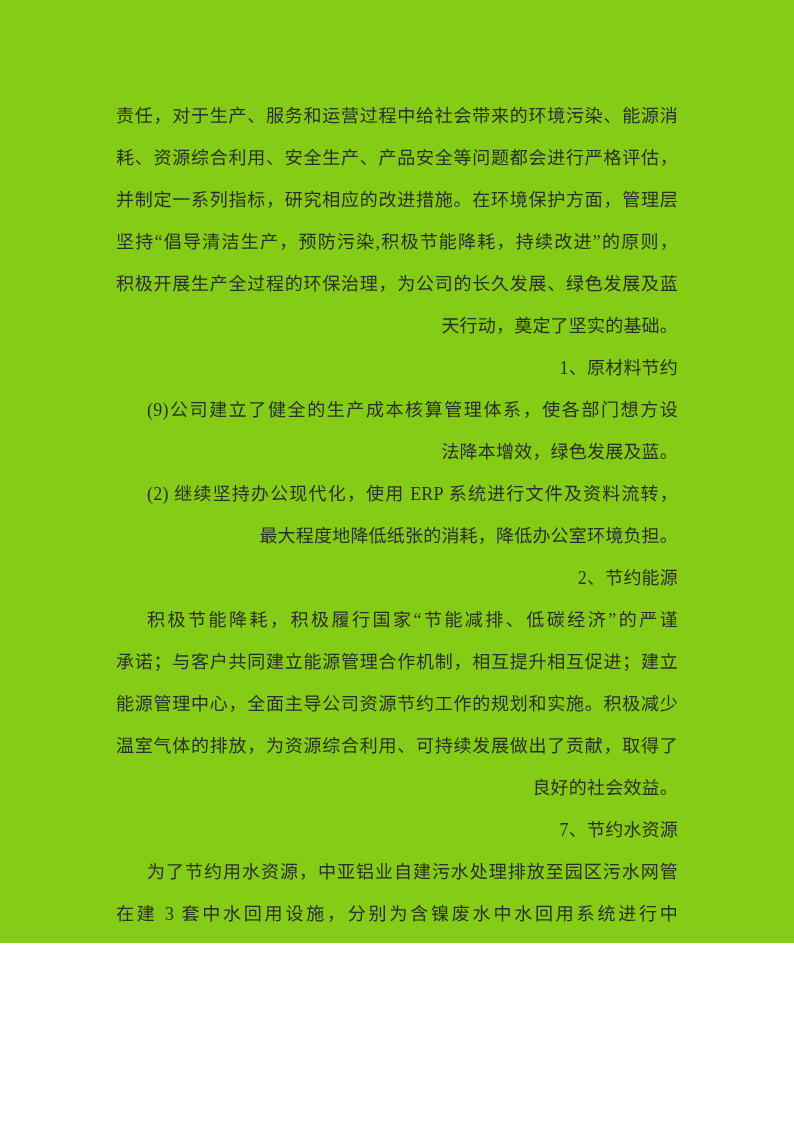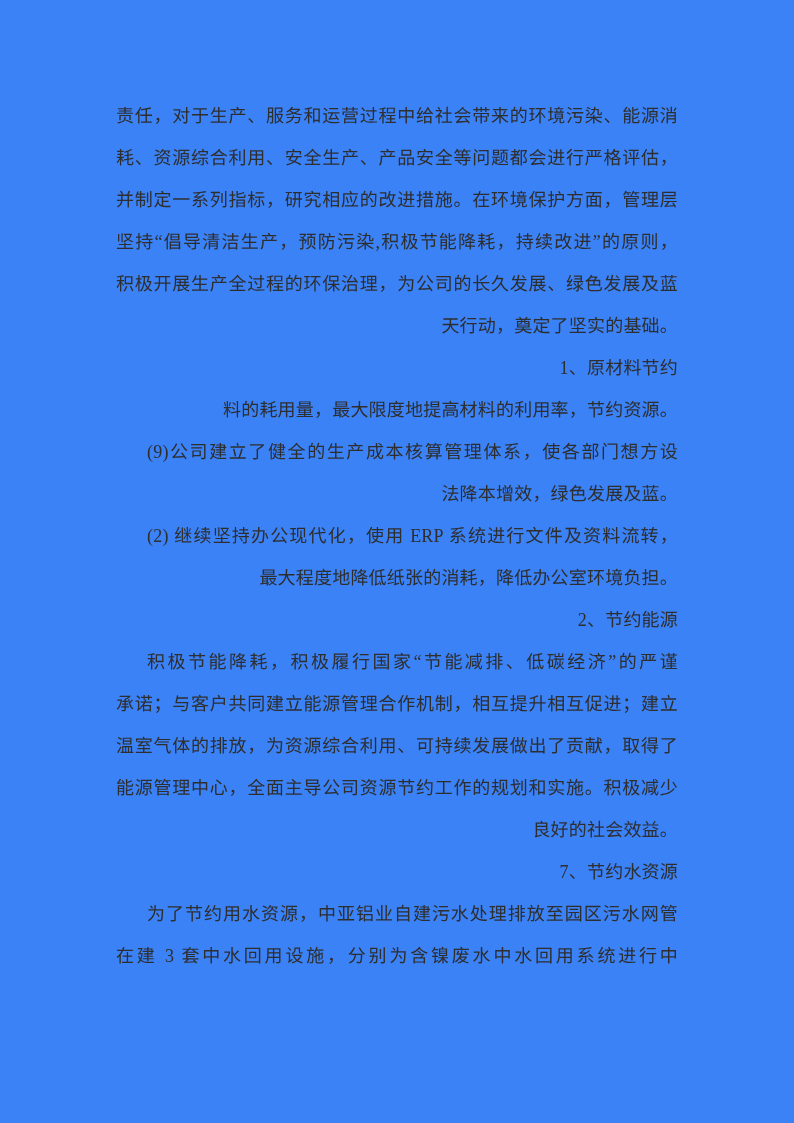--- a/index.html
+++ b/index.html
@@ -6,22 +6,22 @@
     margin: 0;
     padding: 0;
     width: 794px;
     height: 1123px;
     overflow: hidden;
     background: #ffffff;
   }
   .page {
     position: relative;
     width: 794px;
-    height: 1123px;
-    background: #3b82f6;
+    height: 943px;
+    background: #84cc16;
   }
   .content {
     position: absolute;
     left: 116px;
     top: 95px;
     width: 562px;
     font-family: "Liberation Serif", "DejaVu Serif", serif;
     font-size: 18px;
     line-height: 42px;
     color: #2e2e2e;
@@ -53,38 +53,37 @@
         <div class="ln just">耗、资源综合利用、安全生产、产品安全等问题都会进行严格评估，</div>
         <div class="ln just">并制定一系列指标，研究相应的改进措施。在环境保护方面，管理层</div>
         <div class="ln just">坚持“倡导清洁生产，预防污染,积极节能降耗，持续改进”的原则，</div>
         <div class="ln just">积极开展生产全过程的环保治理，为公司的长久发展、绿色发展及蓝</div>
         <div class="ln">天行动，奠定了坚实的基础。</div>
       </div>
       <div class="block">
         <div class="ln ind">1、原材料节约</div>
       </div>
       <div class="block">
-        <div class="ln">料的耗用量，最大限度地提高材料的利用率，节约资源。</div>
       </div>
       <div class="block">
         <div class="ln just ind">(9)公司建立了健全的生产成本核算管理体系，使各部门想方设</div>
         <div class="ln">法降本增效，绿色发展及蓝。</div>
       </div>
       <div class="block">
         <div class="ln just ind">(2) 继续坚持办公现代化，使用 ERP 系统进行文件及资料流转，</div>
         <div class="ln">最大程度地降低纸张的消耗，降低办公室环境负担。</div>
       </div>
       <div class="block">
         <div class="ln ind">2、节约能源</div>
       </div>
       <div class="block">
         <div class="ln just ind">积极节能降耗，积极履行国家“节能减排、低碳经济”的严谨</div>
         <div class="ln just">承诺；与客户共同建立能源管理合作机制，相互提升相互促进；建立</div>
+        <div class="ln just">能源管理中心，全面主导公司资源节约工作的规划和实施。积极减少</div>
         <div class="ln just">温室气体的排放，为资源综合利用、可持续发展做出了贡献，取得了</div>
-        <div class="ln just">能源管理中心，全面主导公司资源节约工作的规划和实施。积极减少</div>
         <div class="ln">良好的社会效益。</div>
       </div>
       <div class="block">
         <div class="ln ind">7、节约水资源</div>
       </div>
       <div class="block">
         <div class="ln just ind">为了节约用水资源，中亚铝业自建污水处理排放至园区污水网管</div>
         <div class="ln just">在建 3 套中水回用设施，分别为含镍废水中水回用系统进行中</div>
       </div>
     </main>

